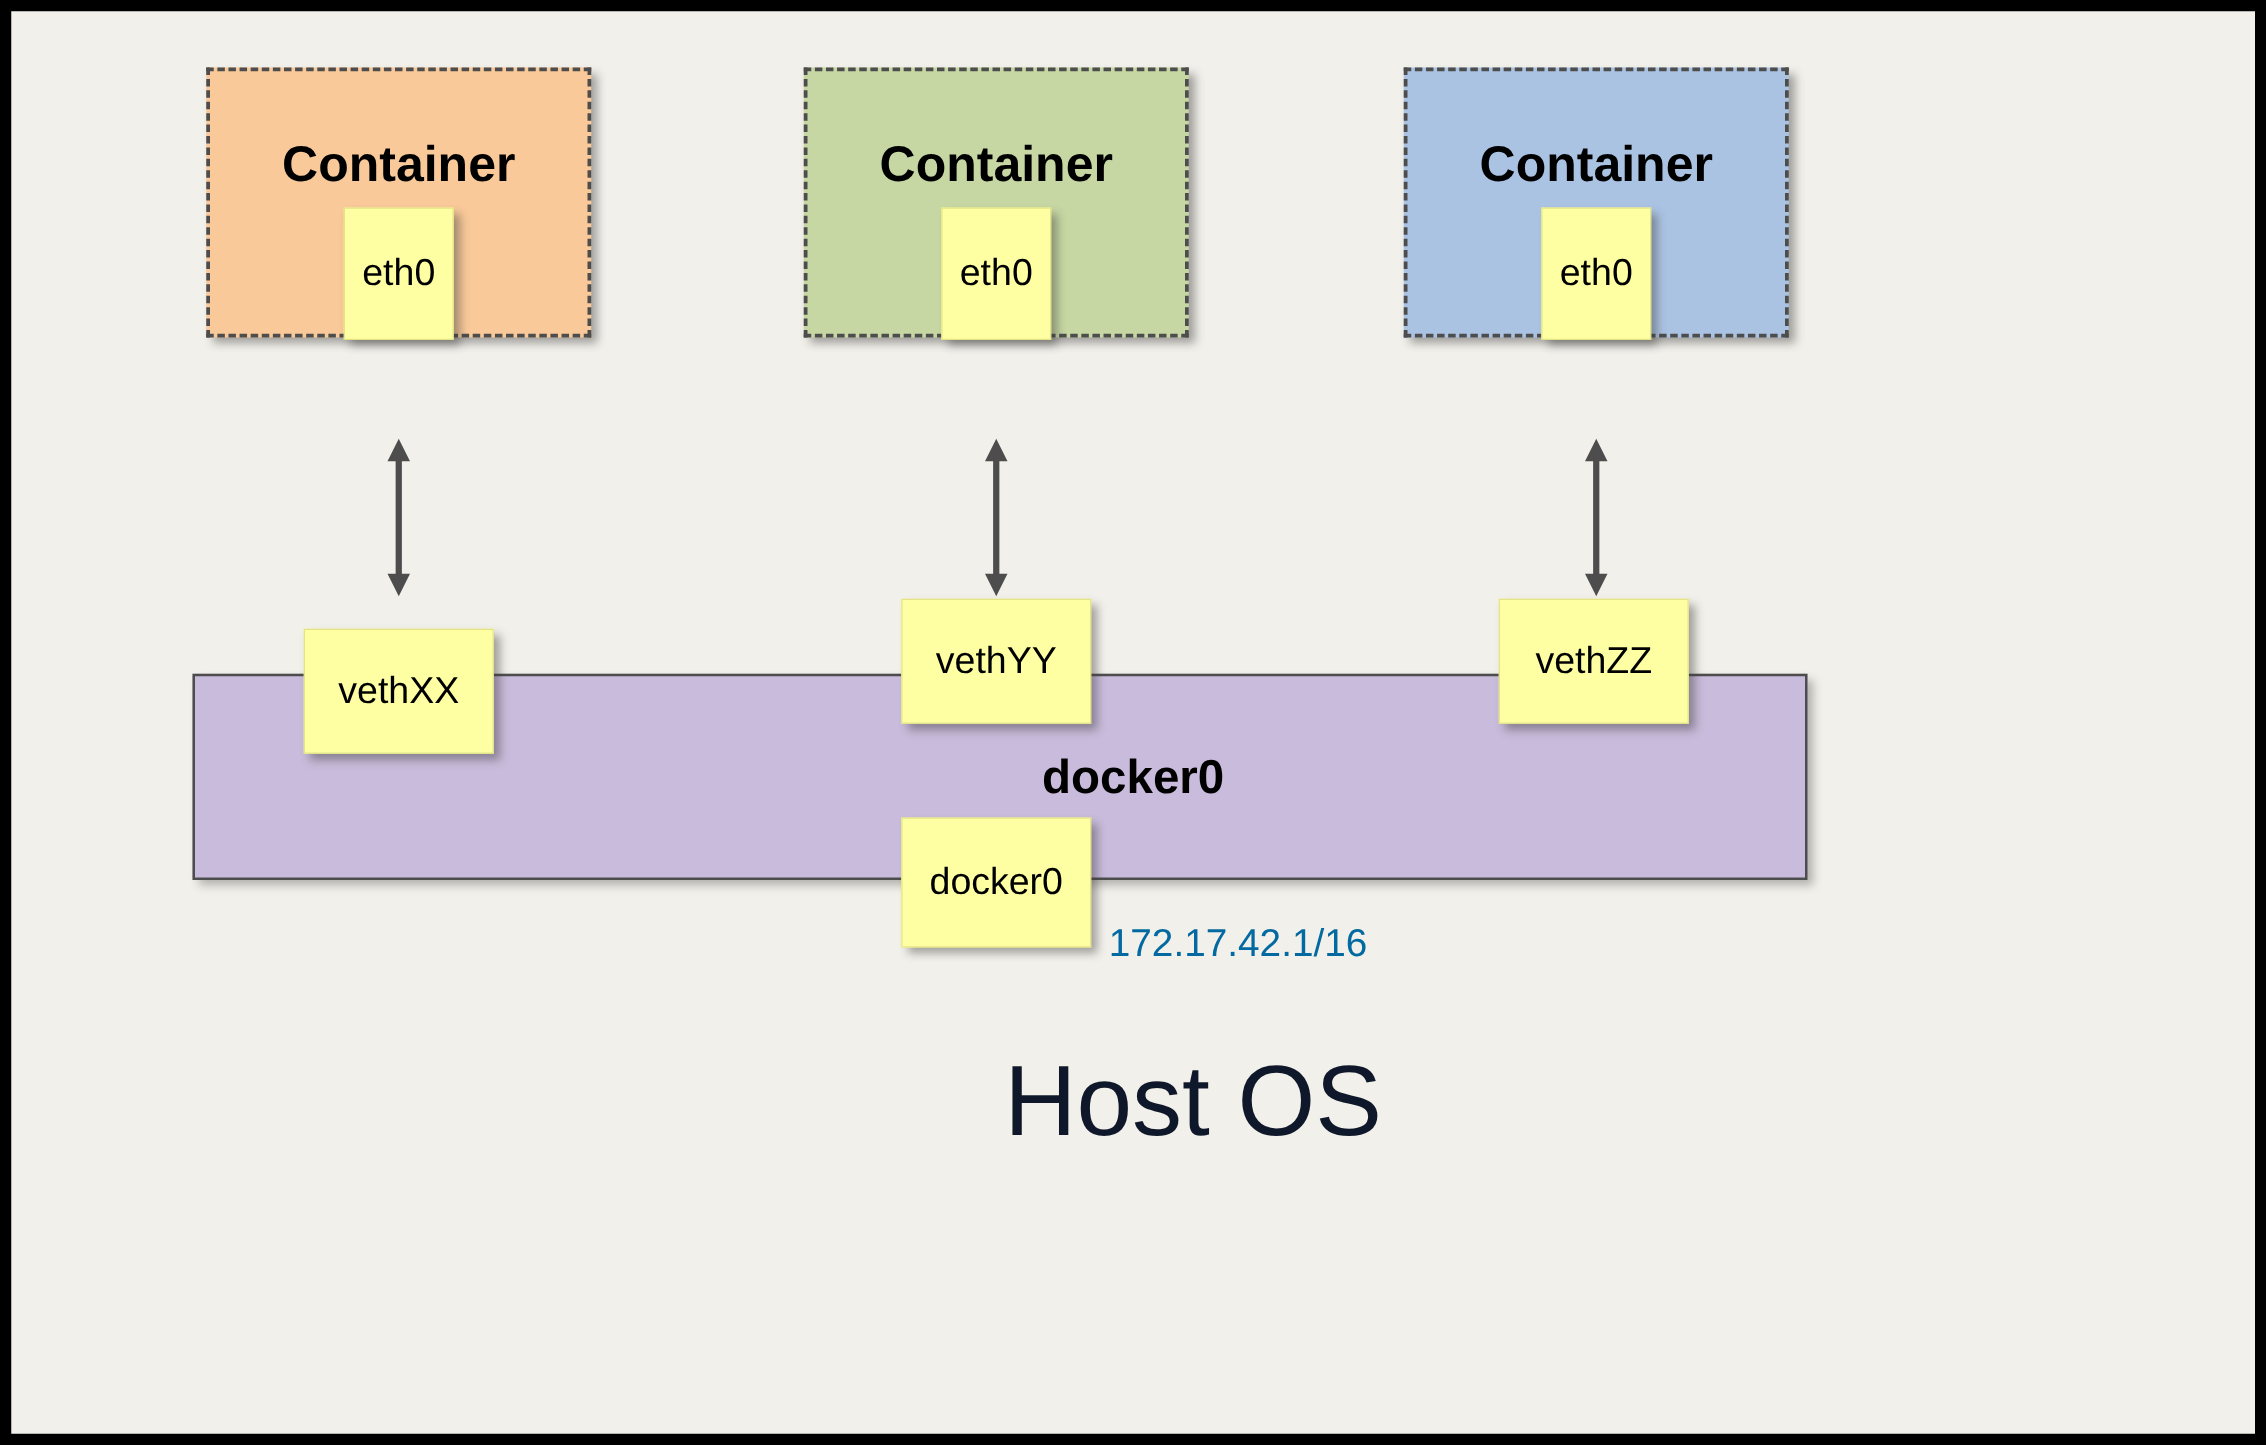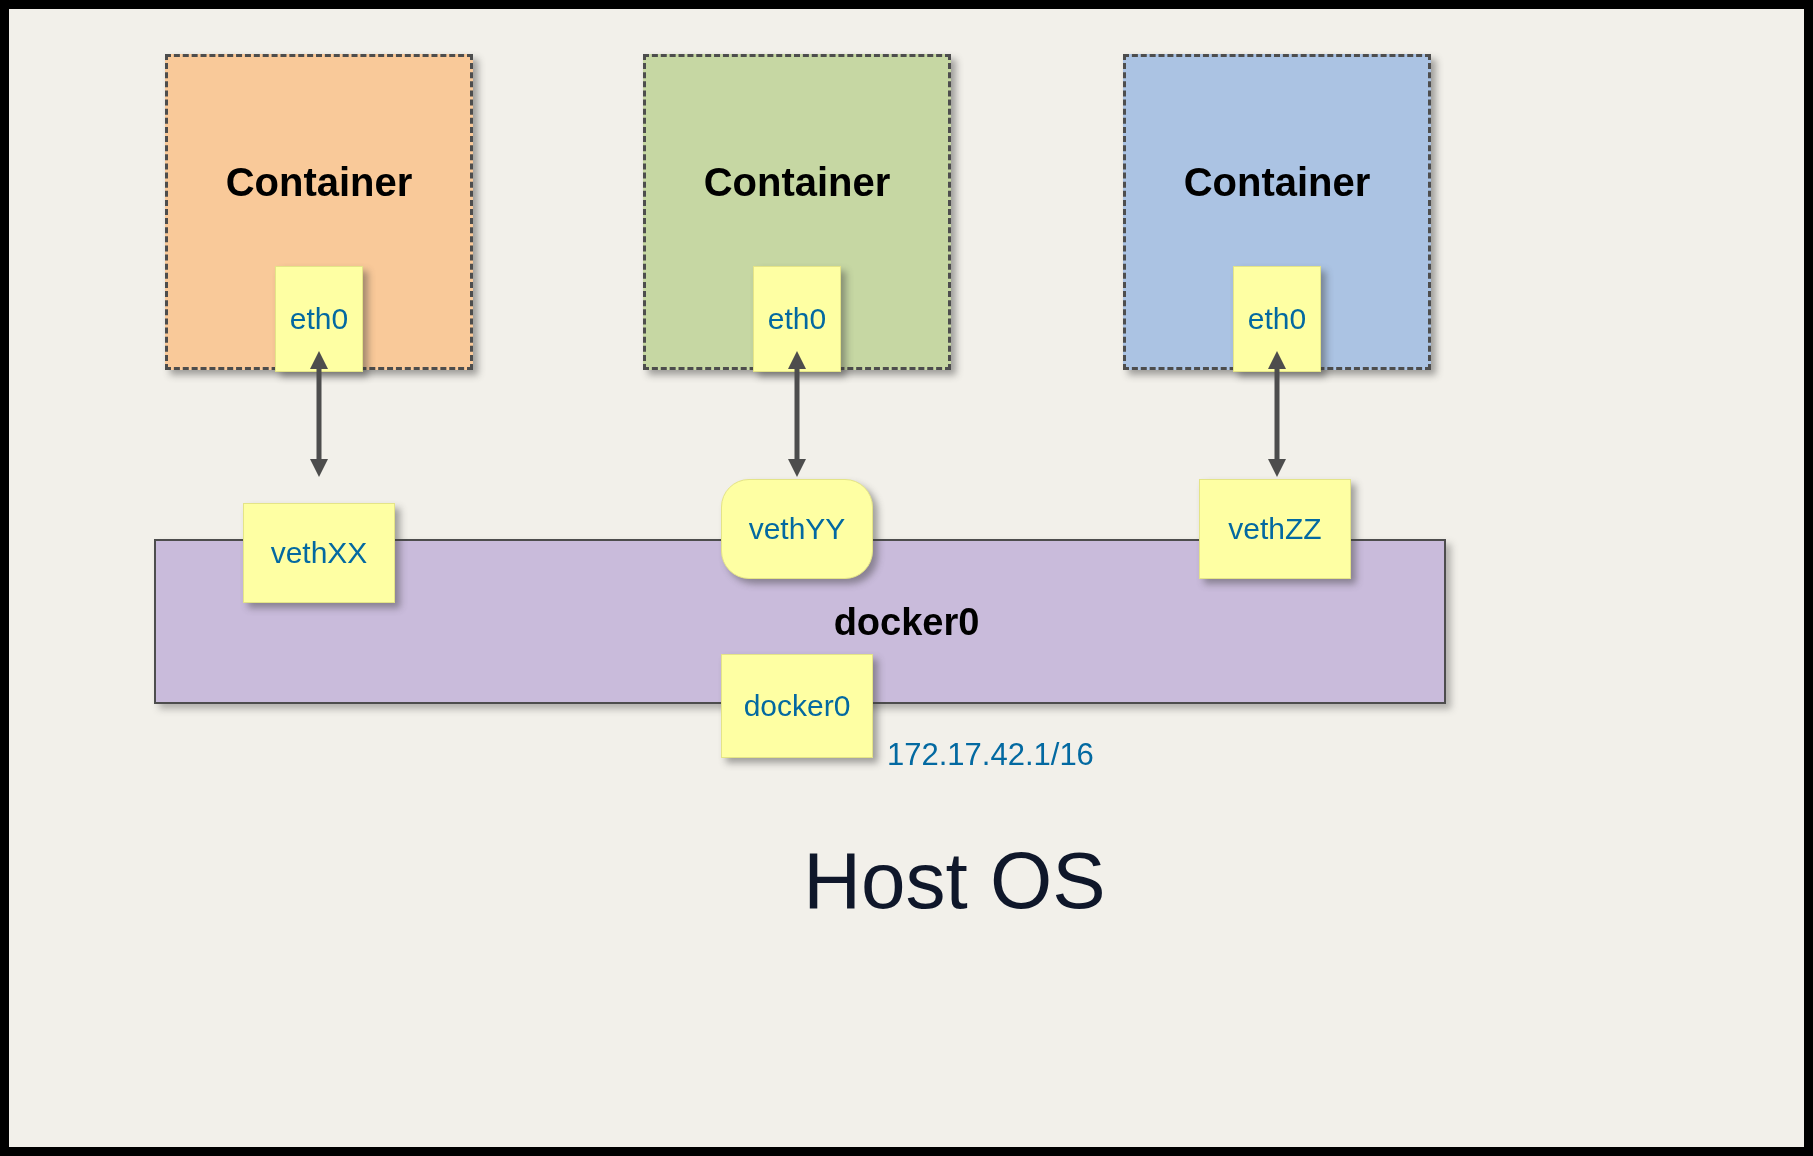--- a/index.html
+++ b/index.html
@@ -12,21 +12,21 @@
     height: 1156px;
     border: 9px solid #000000;
     overflow: hidden;
   }
 
   
   .container-box {
     position: absolute;
     top: 45px;
     width: 308px;
-    height: 316px;
+    height: 216px;
     border: 3px dashed #4d4d4d;
     box-shadow: 5px 5px 7px rgba(60,60,60,0.45);
     display: flex;
     align-items: center;
     justify-content: center;
   }
   .container-box.c0 { left: 156px; }
   .container-box.c1 { left: 634px; }
   .container-box.c2 { left: 1114px; }
 
@@ -39,38 +39,38 @@
 
   
   .note {
     background: #feffa3;
     border: 1px solid #e4e487;
     box-shadow: 5px 5px 7px rgba(60,60,60,0.45);
     display: flex;
     align-items: center;
     justify-content: center;
     font-size: 30px;
-    color: #0369a1;
+    color: #000000;
     position: absolute;
   }
   .eth0-box {
     width: 88px;
     height: 106px;
     bottom: -5px;
     left: 50%;
     transform: translateX(-50%);
   }
   .veth-box {
     width: 152px;
     height: 100px;
     top: 470px;
     z-index: 3;
   }
   .veth-box.v0 { left: 234px; margin-top: 24px; }
-  .veth-box.v1 { left: 712px; border-radius: 28px; }
+  .veth-box.v1 { left: 712px; }
   .veth-box.v2 { left: 1190px; }
 
   
   .arrow {
     position: absolute;
     top: 340px;
     width: 36px;
     height: 130px;
   }
   .arrow.a0 { left: 292px; }

